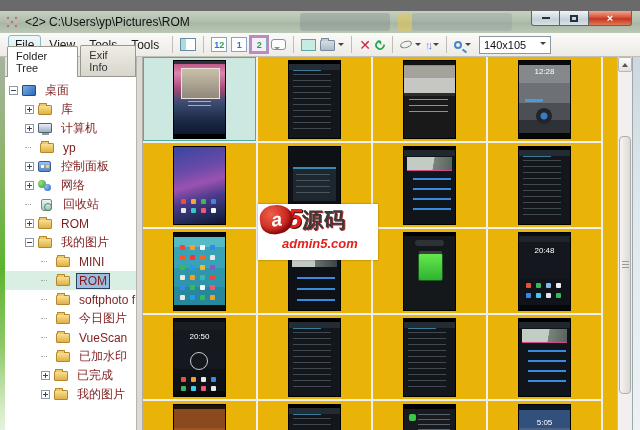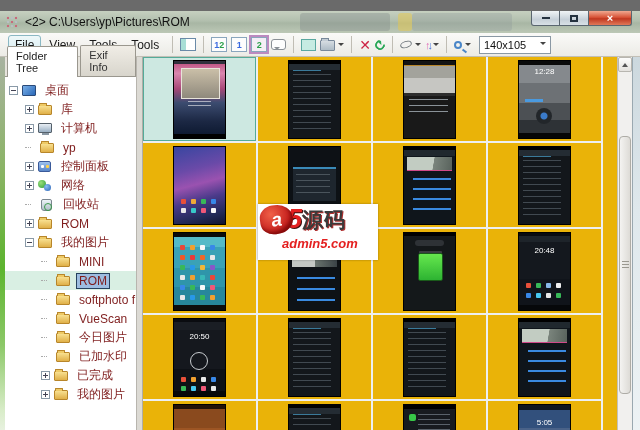--- a/index.html
+++ b/index.html
@@ -409,30 +409,30 @@
             </span>
             <span class="tlabel">softphoto f</span>
           </div>
           <div class="trow">
             <span class="indent" style="width: 36px;"></span>
             <span class="dash"></span>
             <span style="width: 7px; flex: 0 0 auto;"></span>
             <span class="ticon">
               <span class="fold"></span>
             </span>
+            <span class="tlabel">今日图片</span>
+          </div>
+          <div class="trow">
+            <span class="indent" style="width: 36px;"></span>
+            <span class="dash"></span>
+            <span style="width: 7px; flex: 0 0 auto;"></span>
+            <span class="ticon">
+              <span class="fold"></span>
+            </span>
             <span class="tlabel">VueScan</span>
-          </div>
-          <div class="trow">
-            <span class="indent" style="width: 36px;"></span>
-            <span class="dash"></span>
-            <span style="width: 7px; flex: 0 0 auto;"></span>
-            <span class="ticon">
-              <span class="fold"></span>
-            </span>
-            <span class="tlabel">今日图片</span>
           </div>
           <div class="trow">
             <span class="indent" style="width: 36px;"></span>
             <span class="dash"></span>
             <span style="width: 7px; flex: 0 0 auto;"></span>
             <span class="ticon">
               <span class="fold"></span>
             </span>
             <span class="tlabel">已加水印</span>
           </div>

